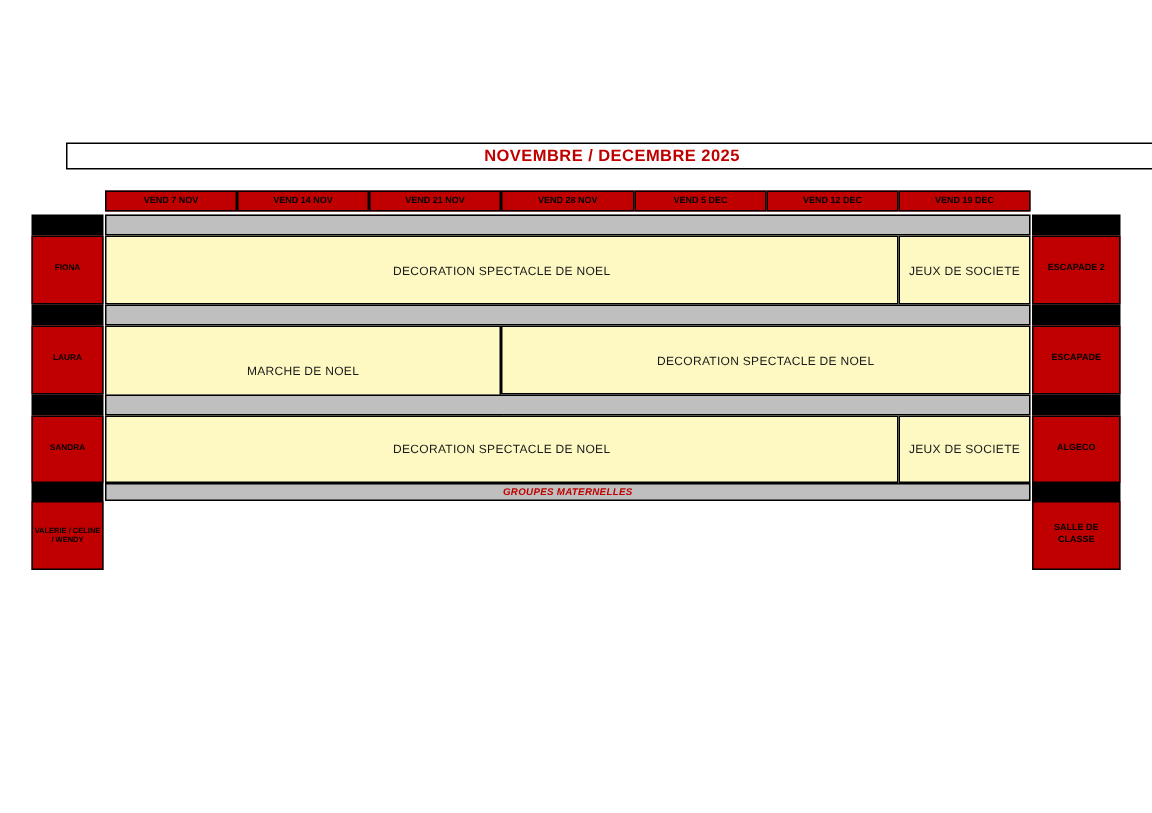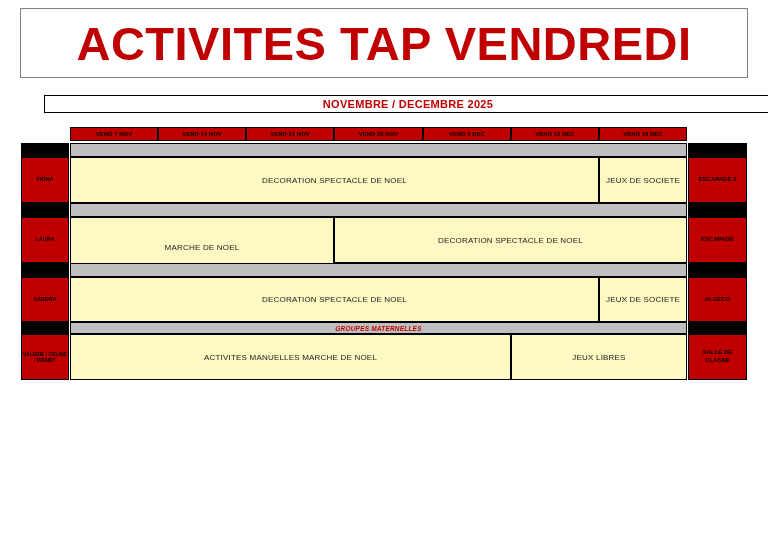--- a/index.html
+++ b/index.html
@@ -34,23 +34,20 @@
   .activity-cell{background:#fef9c3;border:1.5px solid #000;color:#1a1a1a;font-size:8px;
                letter-spacing:0.2px;display:flex;align-items:center;justify-content:center;
                text-align:center;padding:2px;}
   .note-text{color:#c00000;font-weight:bold;font-style:italic;font-size:6.5px;letter-spacing:0.2px;}
 </style>
 </head>
 <body>
 
 <div class="page">
 
-  <div class="abs title-box">
-    <span class="title-text">ACTIVITES TAP VENDREDI</span>
-  </div>
 
   <div class="abs subtitle-box">
     <span class="subtitle-text">NOVEMBRE / DECEMBRE 2025</span>
   </div>
 
   <div class="abs date-cell" style="left:70px;width:88px;">VEND 7 NOV</div>
   <div class="abs date-cell" style="left:158px;width:88px;">VEND 14 NOV</div>
   <div class="abs date-cell" style="left:246px;width:88px;">VEND 21 NOV</div>
   <div class="abs date-cell" style="left:334px;width:89px;">VEND 28 NOV</div>
   <div class="abs date-cell" style="left:423px;width:88px;">VEND 5 DEC</div>
@@ -84,17 +81,15 @@
   <div class="abs activity-cell" style="left:599px;top:277px;width:88px;height:45px;">JEUX DE SOCIETE</div>
   <div class="abs location-cell" style="top:277px;height:45px;">ALGECO</div>
 
   <div class="abs bar-black bar-left" style="top:322px;height:12px;"></div>
   <div class="abs band" style="top:322px;height:12px;">
     <span class="note-text">GROUPES MATERNELLES</span>
   </div>
   <div class="abs bar-black bar-right" style="top:322px;height:12px;"></div>
 
   <div class="abs leader-cell" style="top:334px;height:46px;font-size:5px;">VALERIE / CELINE / WENDY</div>
-  <div class="abs activity-cell" style="left:70px;top:334px;width:441px;height:46px;">ACTIVITES MANUELLES MARCHE DE NOEL</div>
-  <div class="abs activity-cell" style="left:511px;top:334px;width:176px;height:46px;">JEUX LIBRES</div>
   <div class="abs location-cell" style="top:334px;height:46px;">SALLE DE CLASSE</div>
 
 </div>
 
 </body></html>

